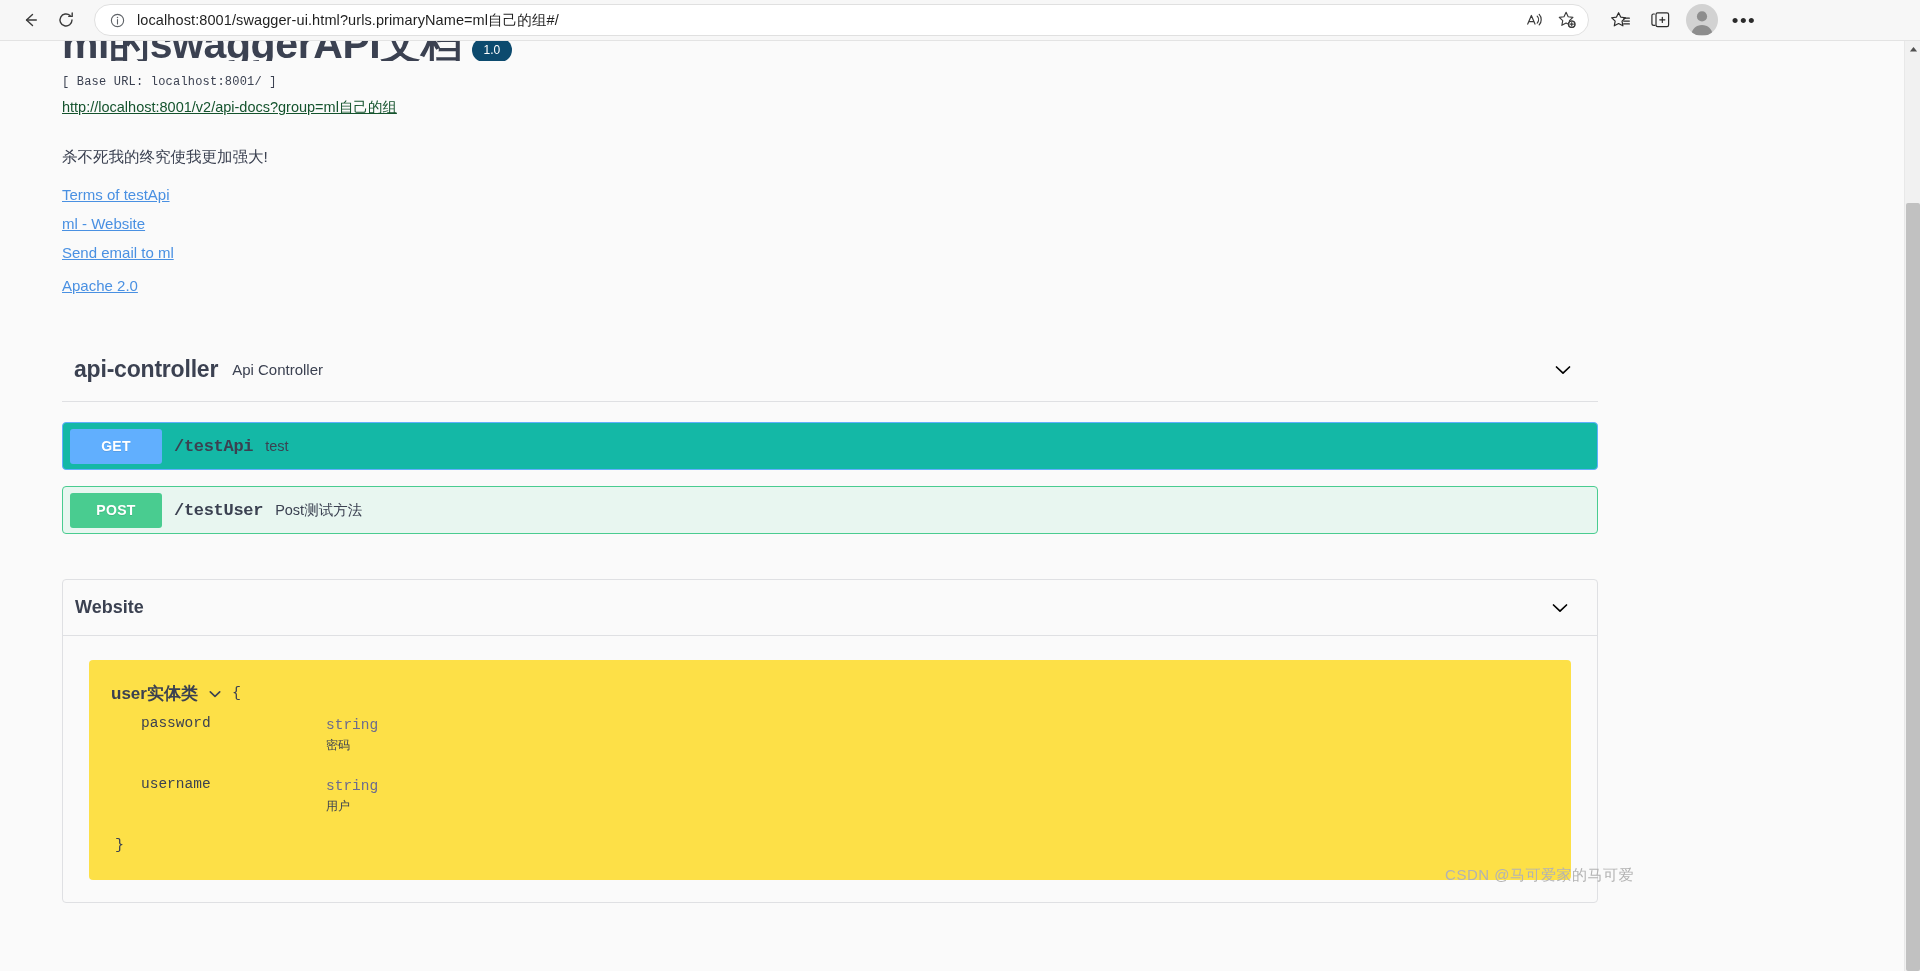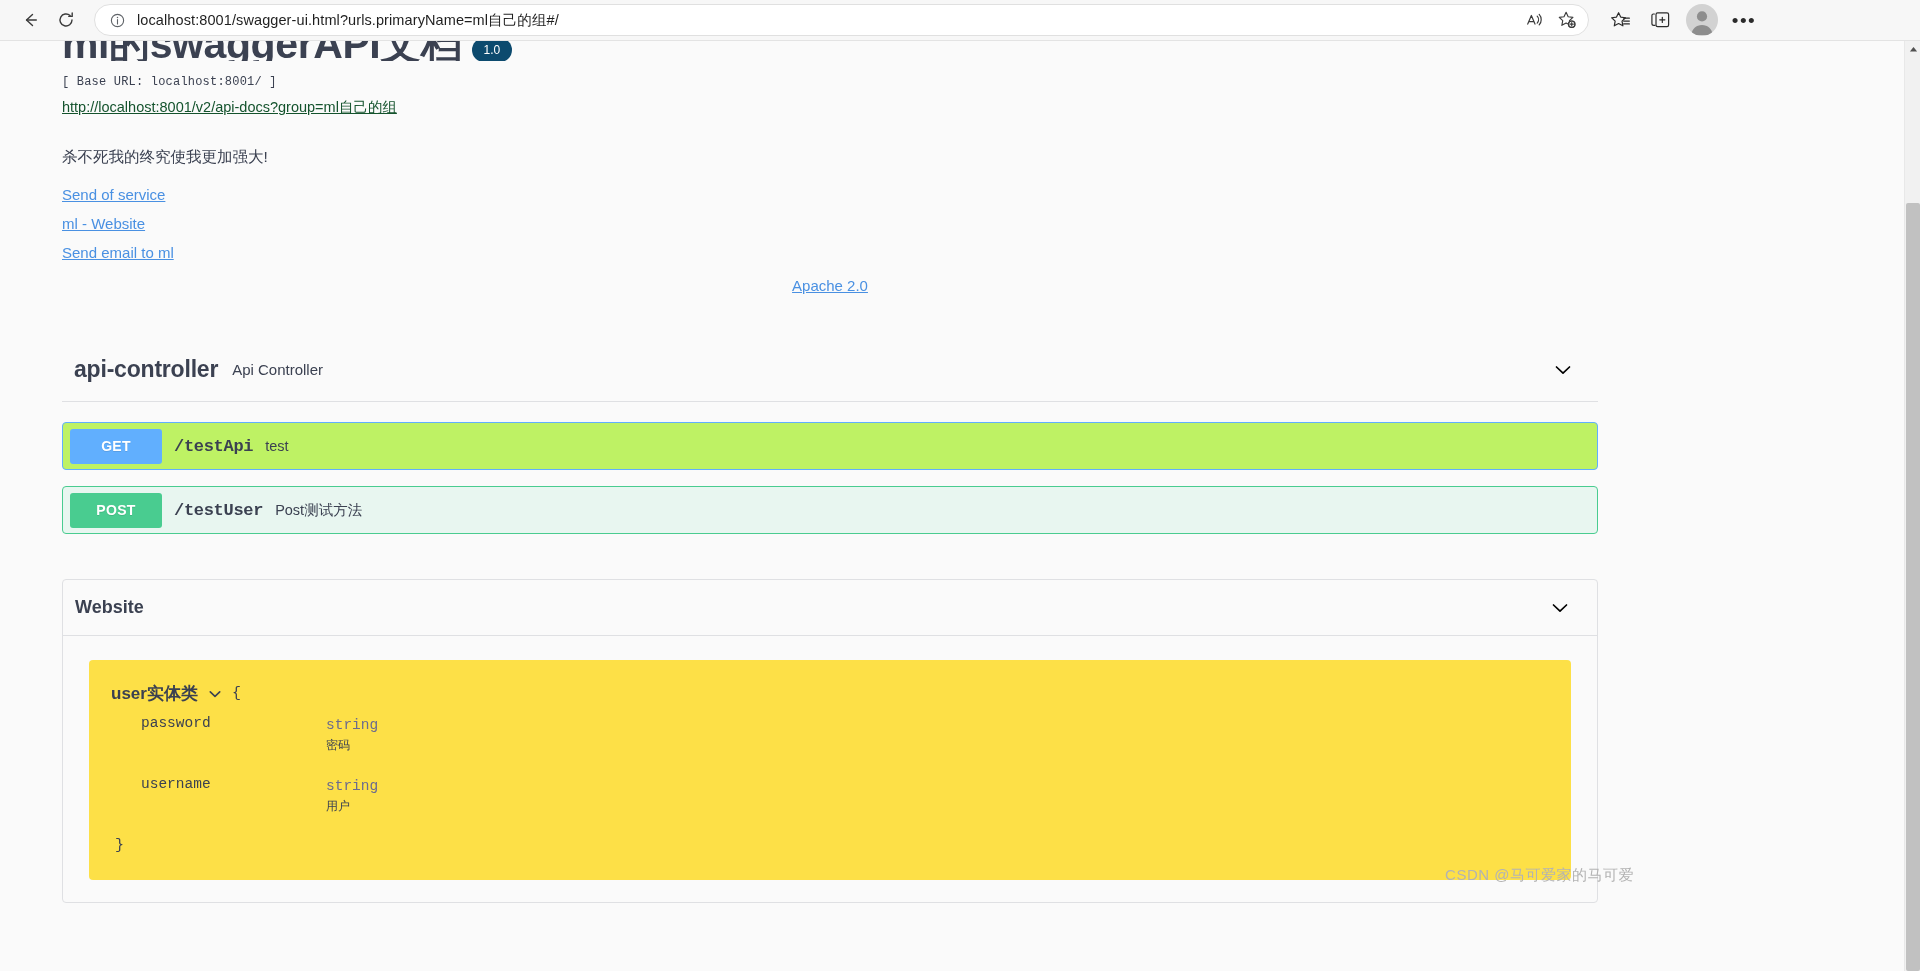--- a/index.html
+++ b/index.html
@@ -126,21 +126,21 @@
     color: #3b4151;
   }
   .meta-links { margin-top: 18px; }
   .meta-links a {
     display: block;
     font-size: 15px;
     color: #4990e2;
     text-decoration: underline;
     margin-bottom: 12px;
   }
-  .meta-links a.license { margin-top: 16px; text-align: center; }
+  .meta-links a.license { margin-top: 16px; }
 
   
   .tag-section { margin-top: 62px; padding: 0 62px; }
   .tag-header {
     display: flex; align-items: center;
     border-bottom: 1px solid #dfe0e3;
     padding: 0 0 18px 12px;
   }
   .tag-name {
     font-size: 23px; font-weight: bold; color: #3b4151;
@@ -160,21 +160,21 @@
   
   .op-list { margin-top: 20px; }
   .op-row {
     display: flex; align-items: center;
     border-radius: 4px;
     height: 48px;
     margin-bottom: 16px;
     padding: 0 0 0 7px;
   }
   .op-get {
-    background: #bef264;
+    background: #14b8a6;
     border: 1px solid #61affe;
   }
   .op-post {
     background: #e8f6f0;
     border: 1px solid #49cc90;
   }
   .op-method {
     width: 92px; height: 35px;
     border-radius: 3px;
     display: flex; align-items: center; justify-content: center;
@@ -370,21 +370,21 @@
 
       <div class="info-block">
         <div class="title-row">
           <span class="api-title">ml的swaggerAPI文档</span>
           <span class="version-badge">1.0</span>
         </div>
         <div class="base-url">[ Base URL: localhost:8001/ ]</div>
         <a class="docs-link" href="#">http://localhost:8001/v2/api-docs?group=ml自己的组</a>
         <div class="description">杀不死我的终究使我更加强大!</div>
         <div class="meta-links">
-          <a href="#">Send of service</a>
+          <a href="#">Terms of testApi</a>
           <a href="#">ml - Website</a>
           <a href="#">Send email to ml</a>
           <a href="#" class="license">Apache 2.0</a>
         </div>
       </div>
 
       <div class="tag-section">
         <div class="tag-header">
           <span class="tag-name">api-controller</span>
           <span class="tag-desc">Api Controller</span>

